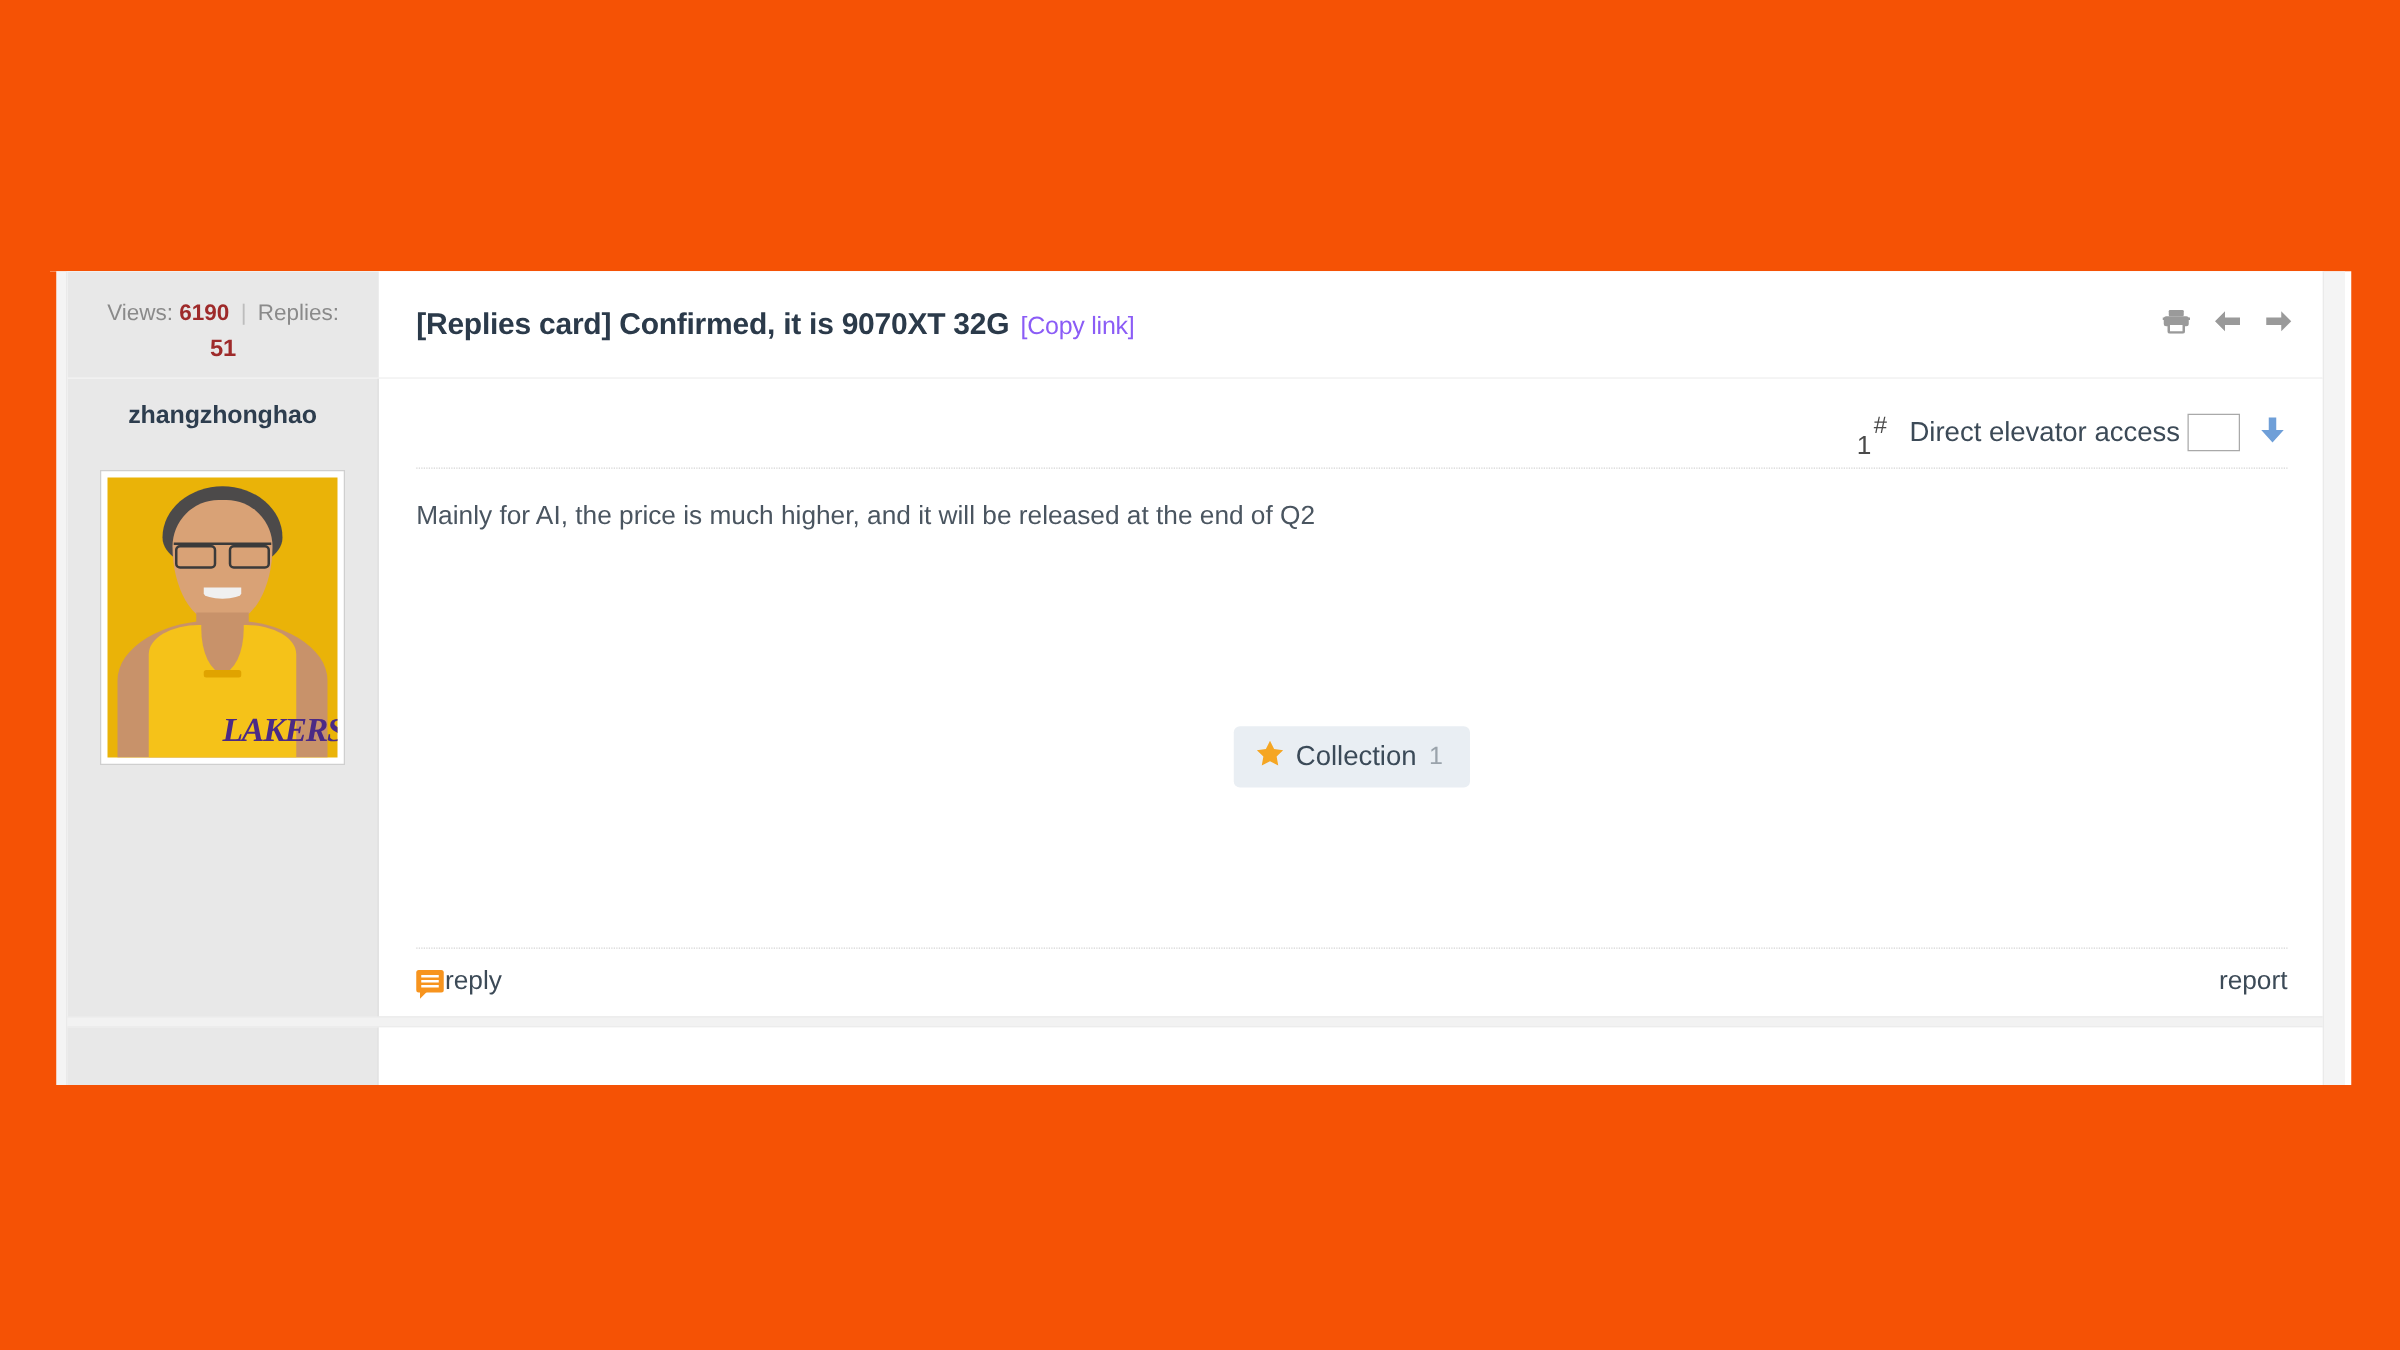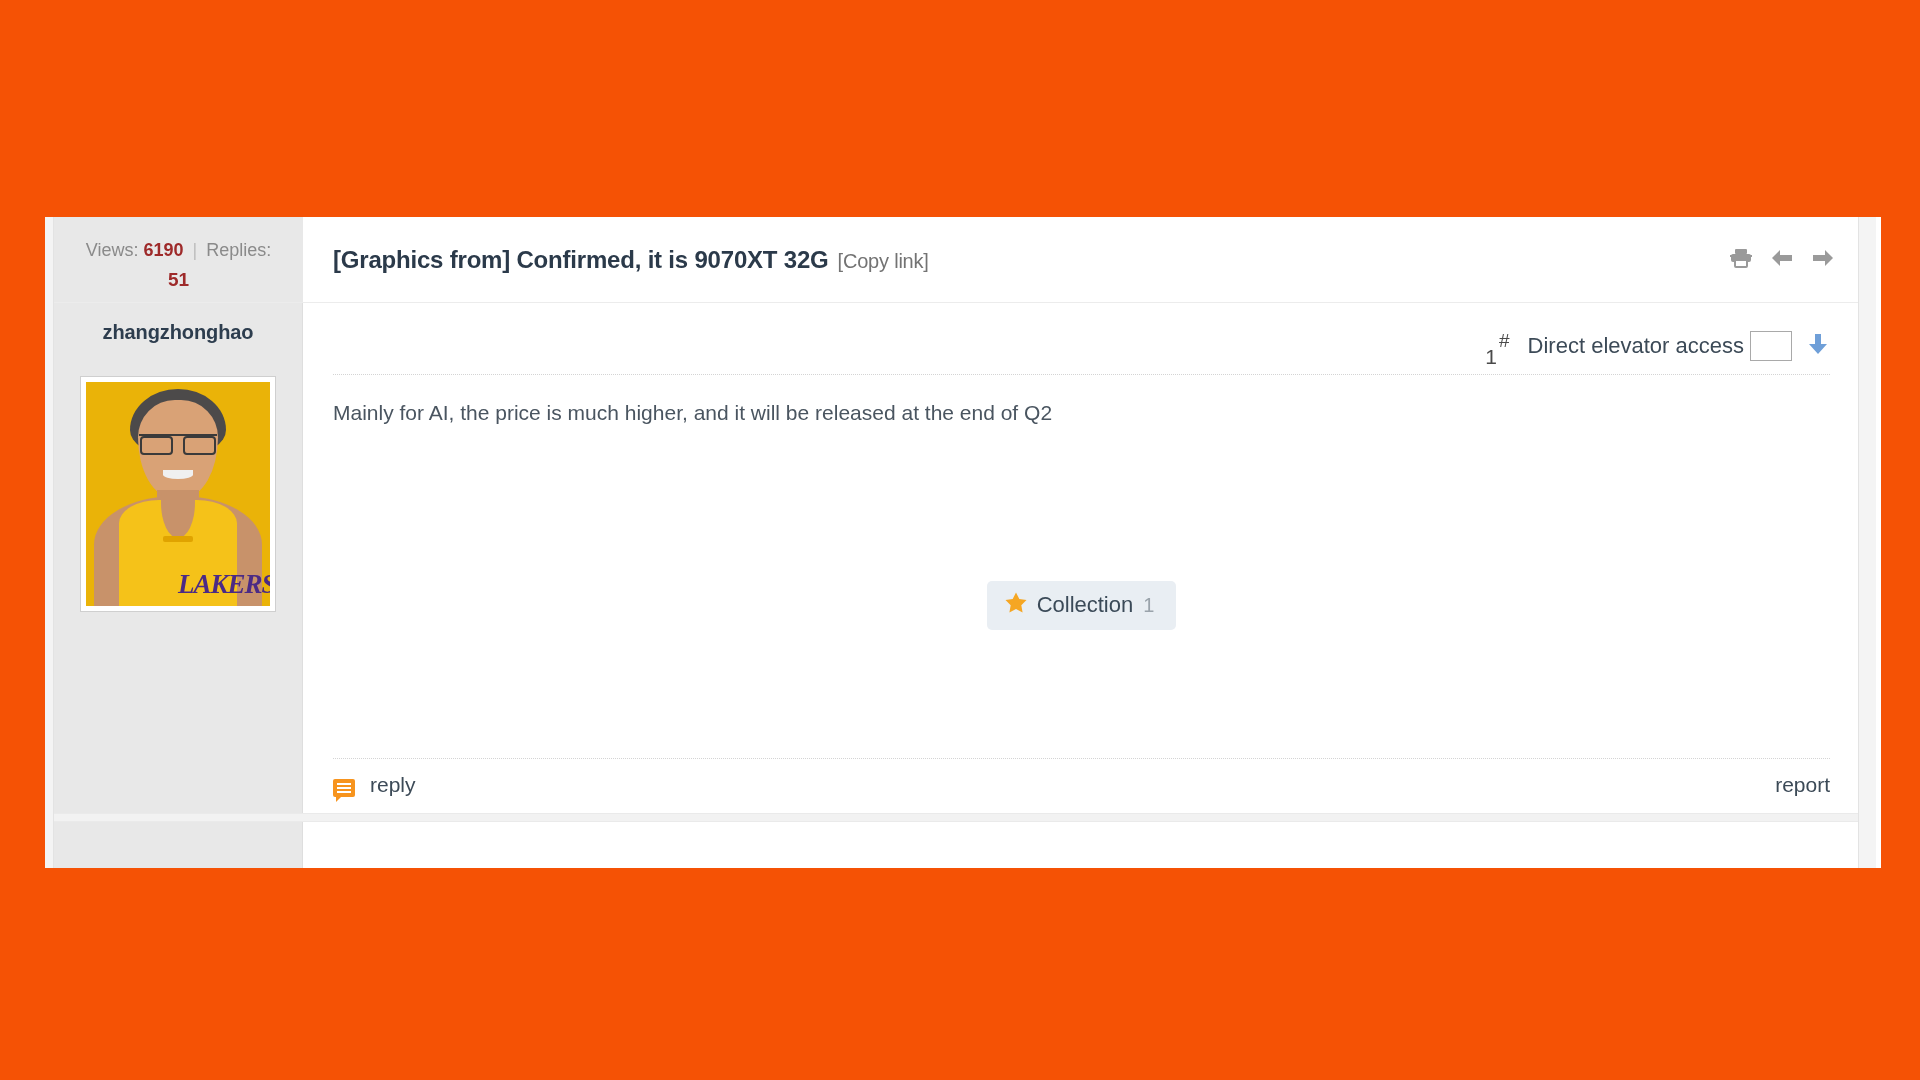--- a/index.html
+++ b/index.html
@@ -101,21 +101,21 @@
 
   .thread-title {
     font-size: 24px;
     font-weight: bold;
     color: #2b3a4a;
     letter-spacing: -0.2px;
     white-space: nowrap;
   }
   .copy-link {
     font-size: 20px;
-    color: #737373;
+    color: #8b5cf6;
     font-weight: normal;
     margin-left: 9px;
     white-space: nowrap;
   }
 
   .head-tools {
     margin-left: auto;
     display: flex;
     align-items: center;
     gap: 19px;
@@ -391,22 +391,22 @@
   
   .post-foot {
     margin-top: auto;
     border-top: 1px dotted #d4d4d4;
     padding: 14px 0 16px 0;
     display: flex;
     align-items: center;
   }
   .reply-btn {
     display: inline-flex;
-    align-items: flex-end;
-    gap: 15px;
+    align-items: center;
+    gap: 1px;
     font-size: 21px;
     color: #3c4a57;
     cursor: pointer;
   }
   .reply-icon {
     width: 22px; height: 18px;
     background: #f7941e;
     border-radius: 2px;
     position: relative;
     flex: none;
@@ -475,21 +475,21 @@
             <span>Views:</span>
             <span class="stats-num">6190</span>
             <span class="stats-sep">|</span>
             <span>Replies:</span>
           </div>
           <div class="stats-second">51</div>
         </div>
 
         <div class="title-col">
           <div class="thread-title">
-            <span>[Graphics from] Confirmed, it is 9070XT 32G</span><span class="copy-link">[Copy link]</span>
+            <span>[Replies card] Confirmed, it is 9070XT 32G</span><span class="copy-link">[Copy link]</span>
           </div>
 
           <div class="head-tools">
             <span class="ic">
               <svg width="22" height="20" viewBox="0 0 22 20" fill="#9a9a9a">
                 <rect x="5" y="1" width="12" height="5" rx="1"></rect>
                 <rect x="1" y="6" width="20" height="8" rx="2"></rect>
                 <rect x="0" y="7" width="3" height="2"></rect>
                 <rect x="19" y="7" width="3" height="2"></rect>
                 <rect x="5" y="12" width="12" height="7" rx="1" fill="#ffffff" stroke="#9a9a9a" stroke-width="2"></rect>

